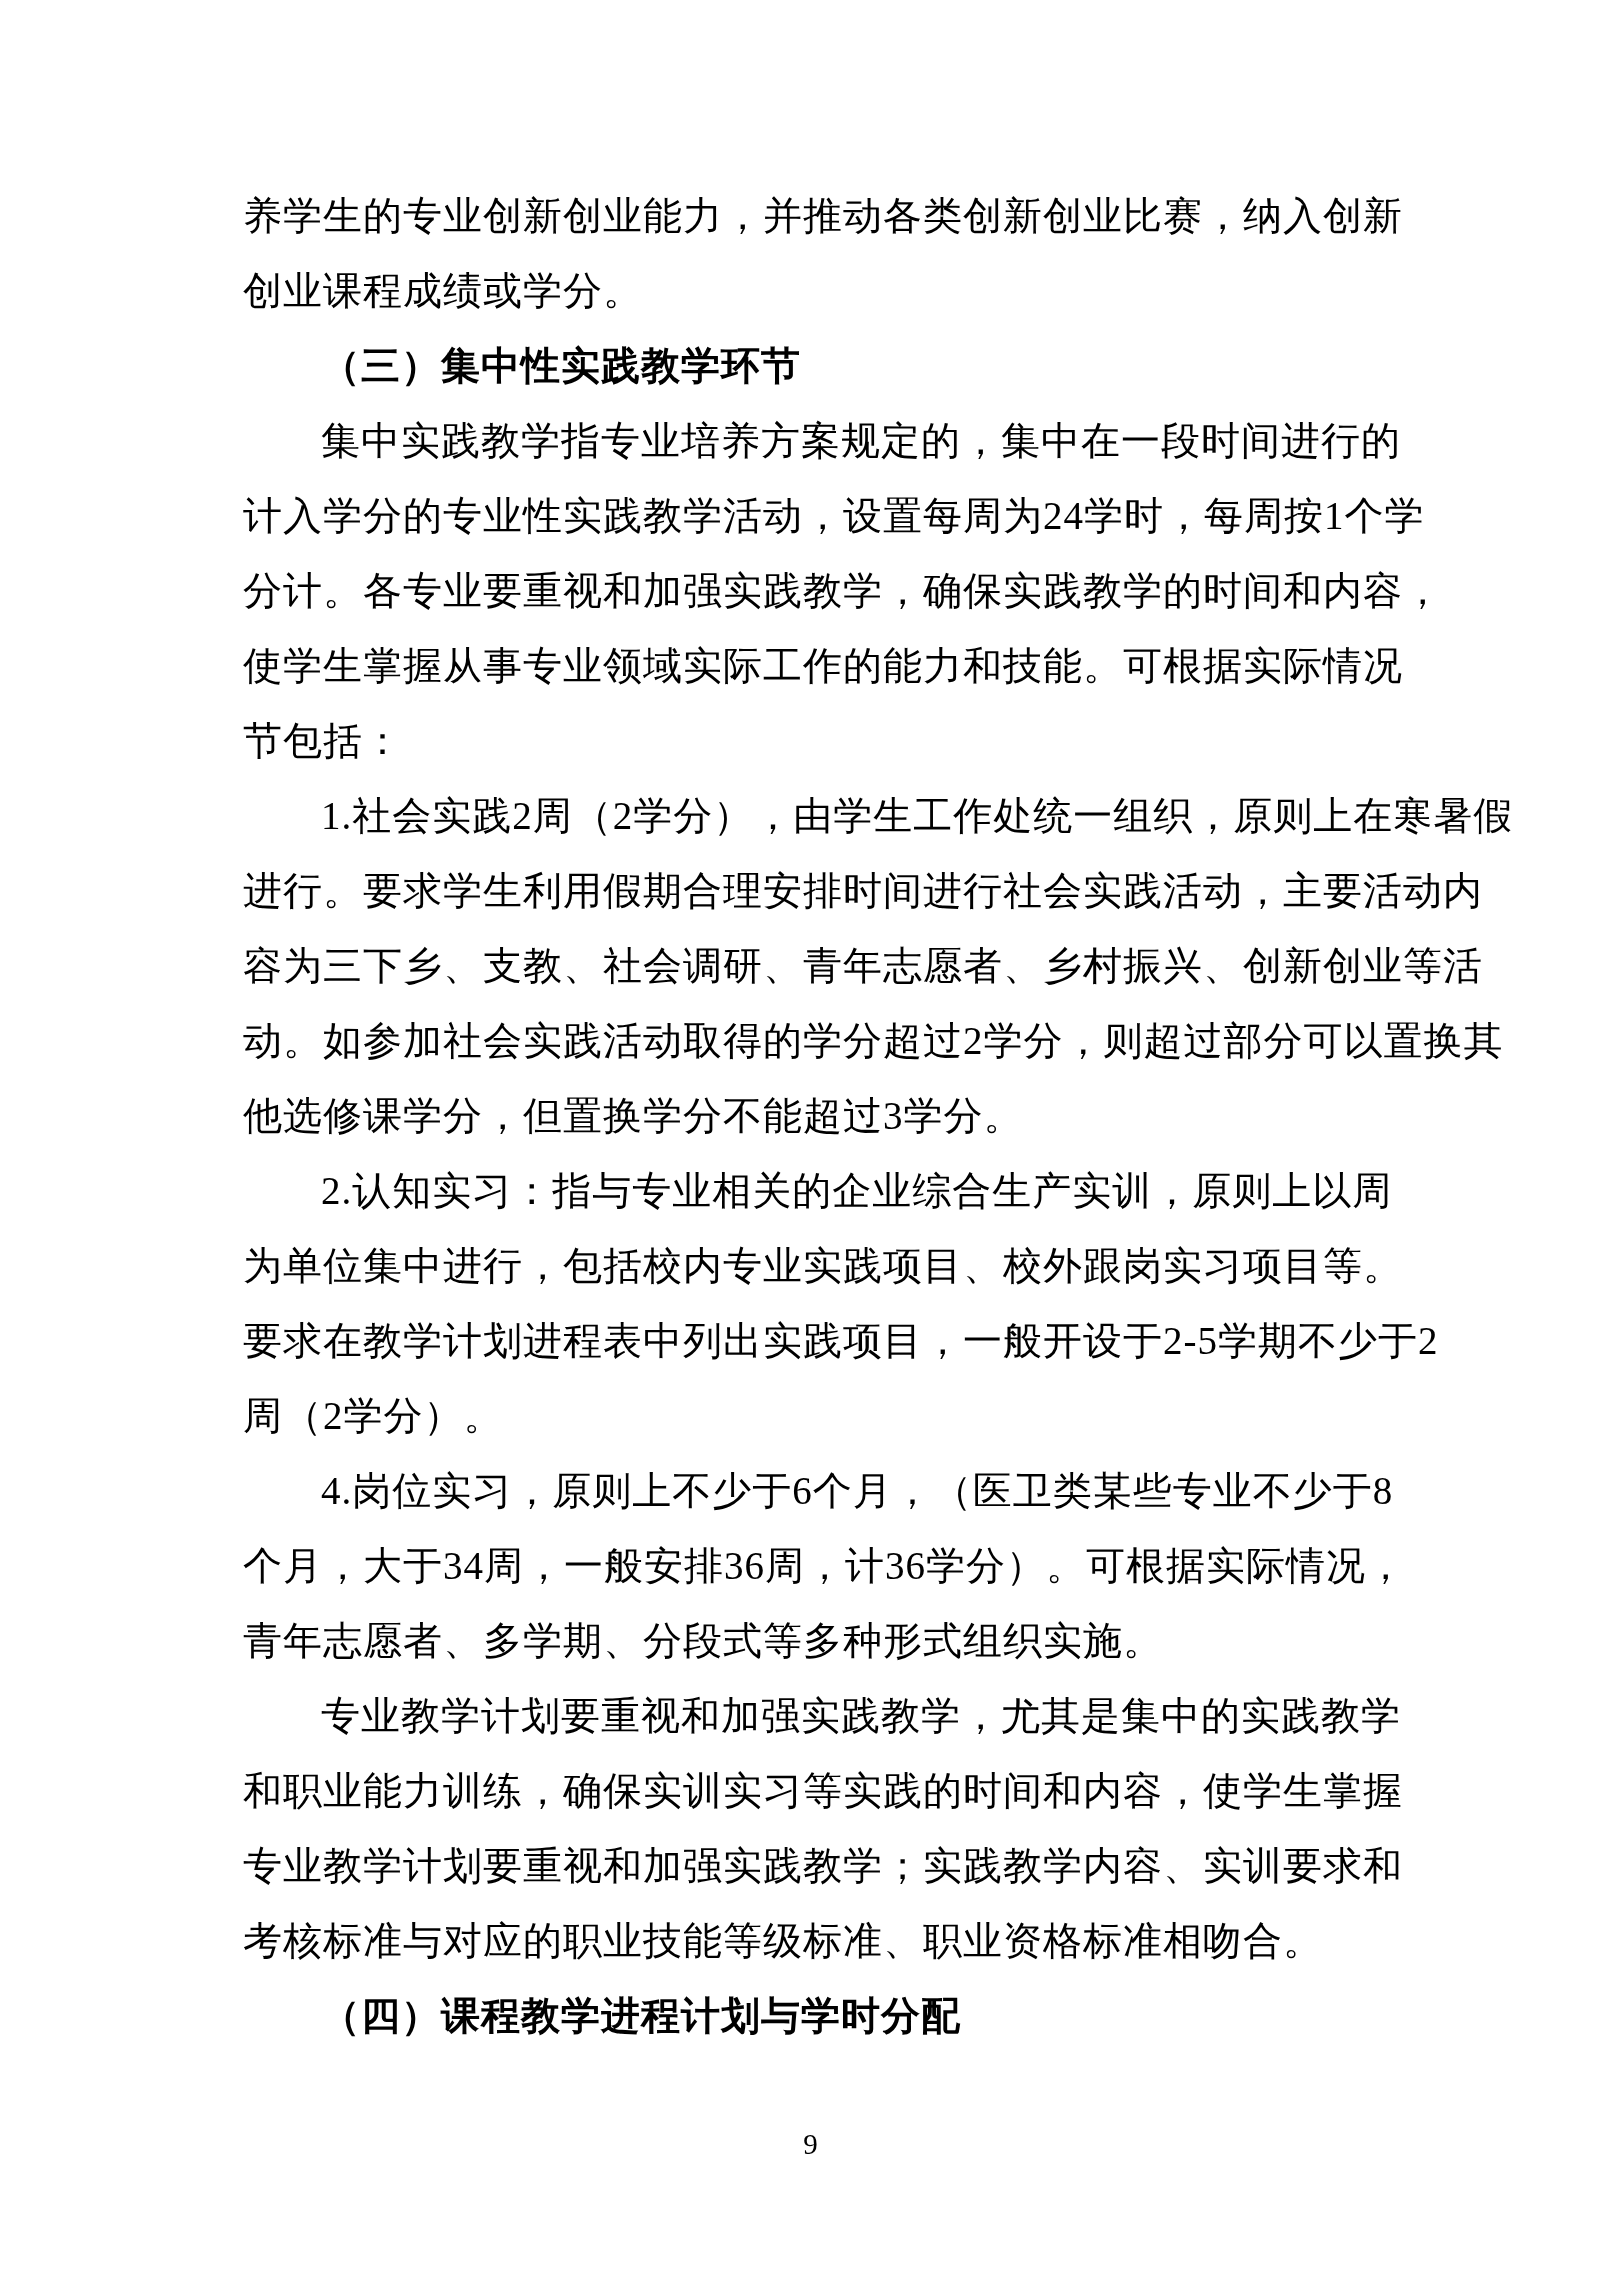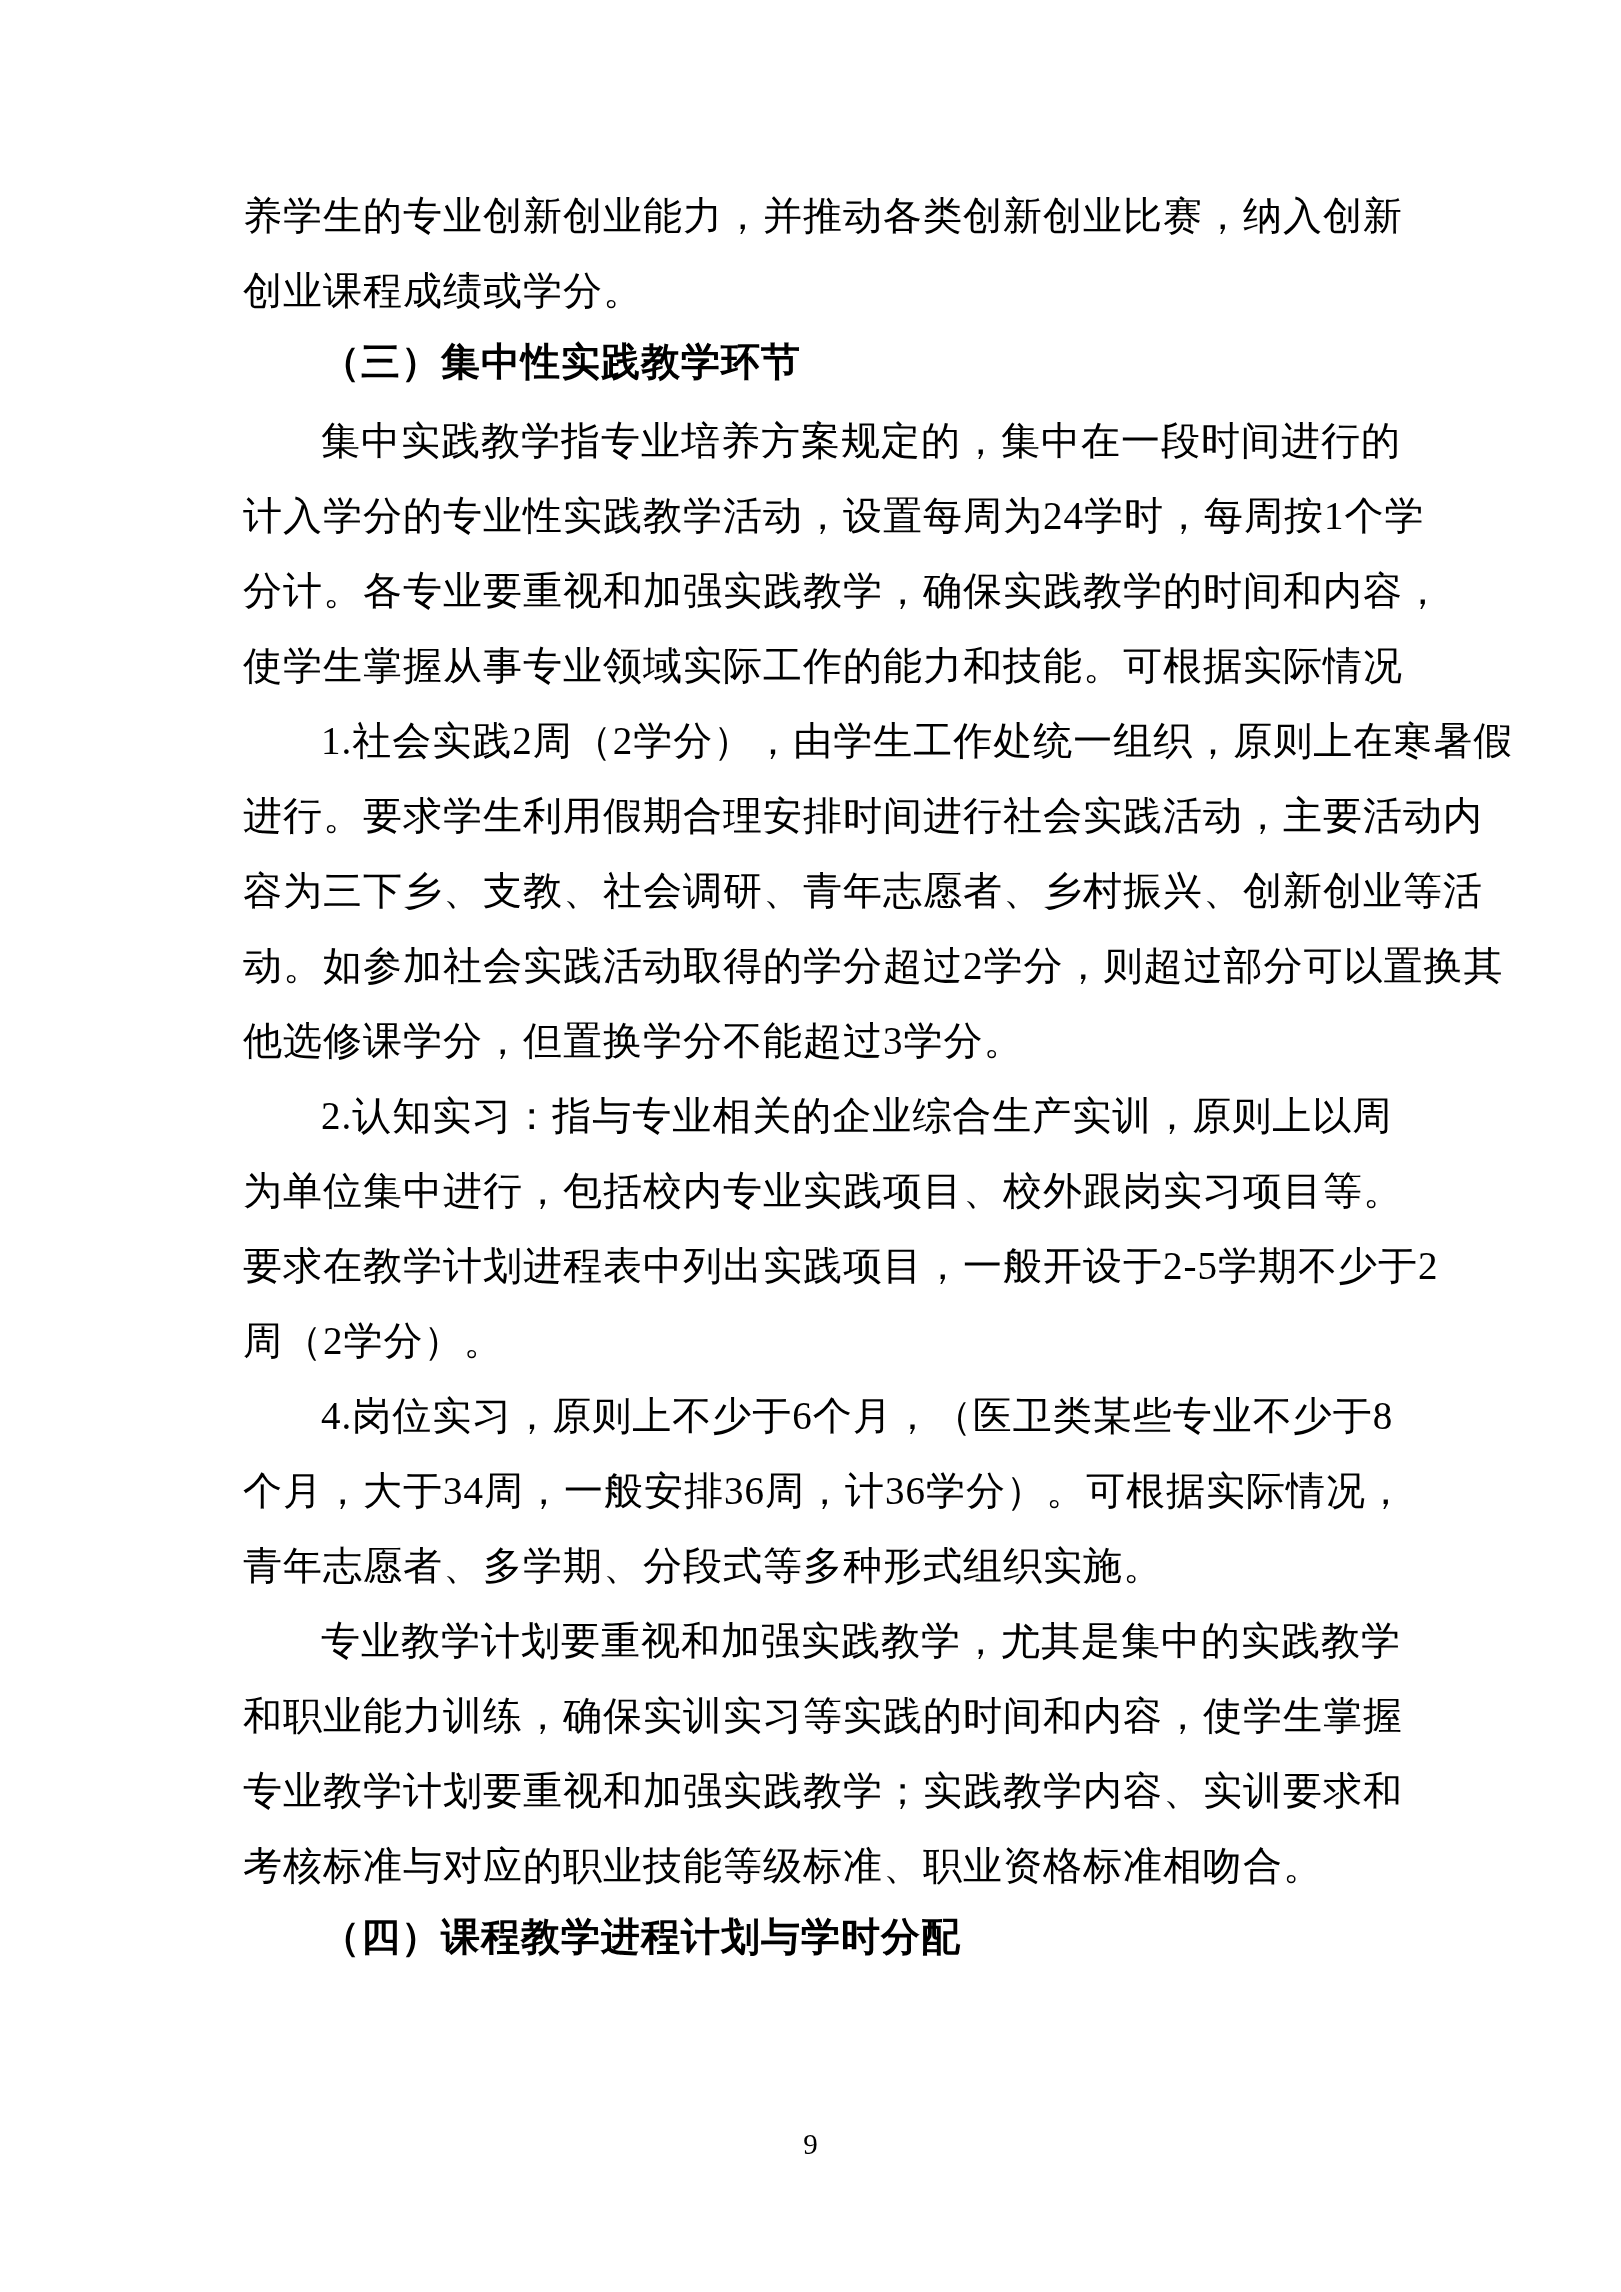--- a/index.html
+++ b/index.html
@@ -35,21 +35,21 @@
     font-size: 39px;
     letter-spacing: 1px;
     white-space: nowrap;
     font-family: "Liberation Serif", serif;
   }
   .line.indent {
     padding-left: 78px;
   }
   .line.bold {
     font-weight: bold;
-    font-family: Liberation Mono, monospace;
+    font-family: Liberation Serif, serif;
   }
   .page-number {
     position: absolute;
     left: 0;
     top: 2125px;
     width: 1621px;
     text-align: center;
     font-size: 29px;
     line-height: 39px;
     font-family: "Liberation Serif", serif;
@@ -61,20 +61,21 @@
 
 <div class="doc-page">
   <div class="doc-body">
       <div class="line">养学生的专业创新创业能力，并推动各类创新创业比赛，纳入创新</div>
       <div class="line">创业课程成绩或学分。</div>
       <div class="line indent bold">（三）集中性实践教学环节</div>
       <div class="line indent">集中实践教学指专业培养方案规定的，集中在一段时间进行的</div>
       <div class="line">计入学分的专业性实践教学活动，设置每周为24学时，每周按1个学</div>
       <div class="line">分计。各专业要重视和加强实践教学，确保实践教学的时间和内容，</div>
       <div class="line">使学生掌握从事专业领域实际工作的能力和技能。可根据实际情况</div>
+      <div class="line">节包括：</div>
       <div class="line indent">1.社会实践2周（2学分），由学生工作处统一组织，原则上在寒暑假</div>
       <div class="line">进行。要求学生利用假期合理安排时间进行社会实践活动，主要活动内</div>
       <div class="line">容为三下乡、支教、社会调研、青年志愿者、乡村振兴、创新创业等活</div>
       <div class="line">动。如参加社会实践活动取得的学分超过2学分，则超过部分可以置换其</div>
       <div class="line">他选修课学分，但置换学分不能超过3学分。</div>
       <div class="line indent">2.认知实习：指与专业相关的企业综合生产实训，原则上以周</div>
       <div class="line">为单位集中进行，包括校内专业实践项目、校外跟岗实习项目等。</div>
       <div class="line">要求在教学计划进程表中列出实践项目，一般开设于2-5学期不少于2</div>
       <div class="line">周（2学分）。</div>
       <div class="line indent">4.岗位实习，原则上不少于6个月，（医卫类某些专业不少于8</div>

